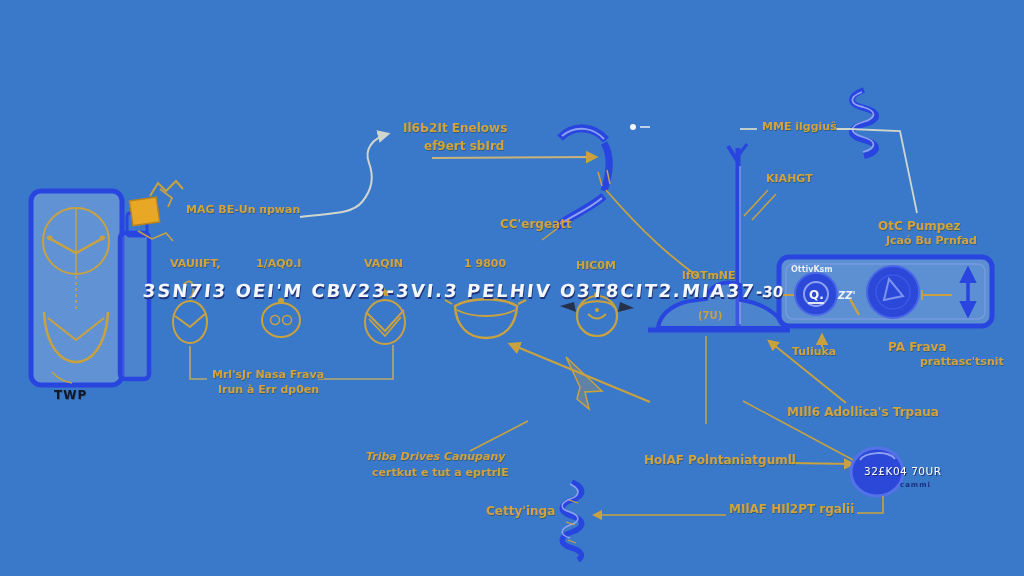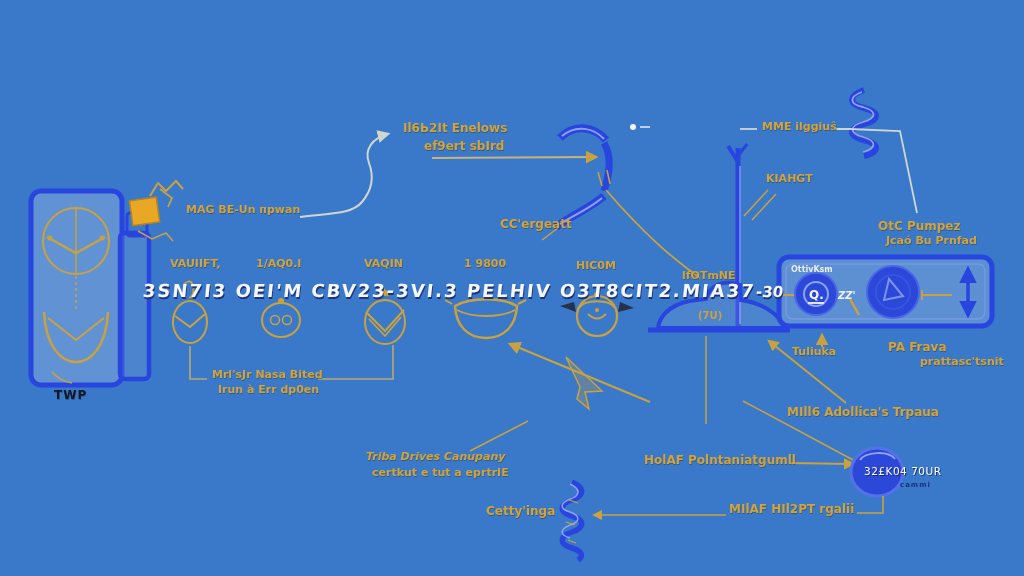--- a/index.html
+++ b/index.html
@@ -218,21 +218,21 @@
   <div class="lbl" style="left:682px;top:270px;">lfOTmNE</div>
 
   <div class="lbl" style="left:186px;top:204px;">MAG BE-Un пpwаn</div>
   <div class="lbl big" style="left:403px;top:122px;">Il6Ь2It Enelows</div>
   <div class="lbl big" style="left:424px;top:140px;">ef9ert sbІrd</div>
   <div class="lbl big" style="left:500px;top:218px;">CC'ergeatt</div>
   <div class="lbl" style="left:762px;top:121px;">MME ilggiuŝ</div>
   <div class="lbl" style="left:766px;top:173px;">KIAHGT</div>
   <div class="lbl big" style="left:878px;top:220px;">OtC Pumpez</div>
   <div class="lbl" style="left:886px;top:235px;">Jcaó Bu Prnfad</div>
-  <div class="lbl" style="left:212px;top:369px;">Mrl'sJr Nasa Bited</div>
+  <div class="lbl" style="left:212px;top:369px;">Mrl'sJr Nasa Frava</div>
   <div class="lbl" style="left:218px;top:384px;">Irun à Err dp0en</div>
   <div class="lbl" style="left:792px;top:346px;">Tuliuka</div>
   <div class="lbl big" style="left:888px;top:341px;">PA Frava</div>
   <div class="lbl" style="left:920px;top:356px;">prattasc'tsnit</div>
   <div class="lbl big" style="left:787px;top:406px;">MIll6 Adollica's Trpаua</div>
   <div class="lbl big" style="left:644px;top:454px;">HolAF Polntaniatgumll</div>
   <div class="lbl big" style="left:729px;top:503px;">MIlAF HIl2PT rgalii</div>
   <div class="lbl" style="left:366px;top:451px;font-style:italic;">Triba Drives Canupany</div>
   <div class="lbl" style="left:372px;top:467px;">certkut e tut a eprtrIE</div>
   <div class="lbl big" style="left:486px;top:505px;">Cetty'inga</div>

